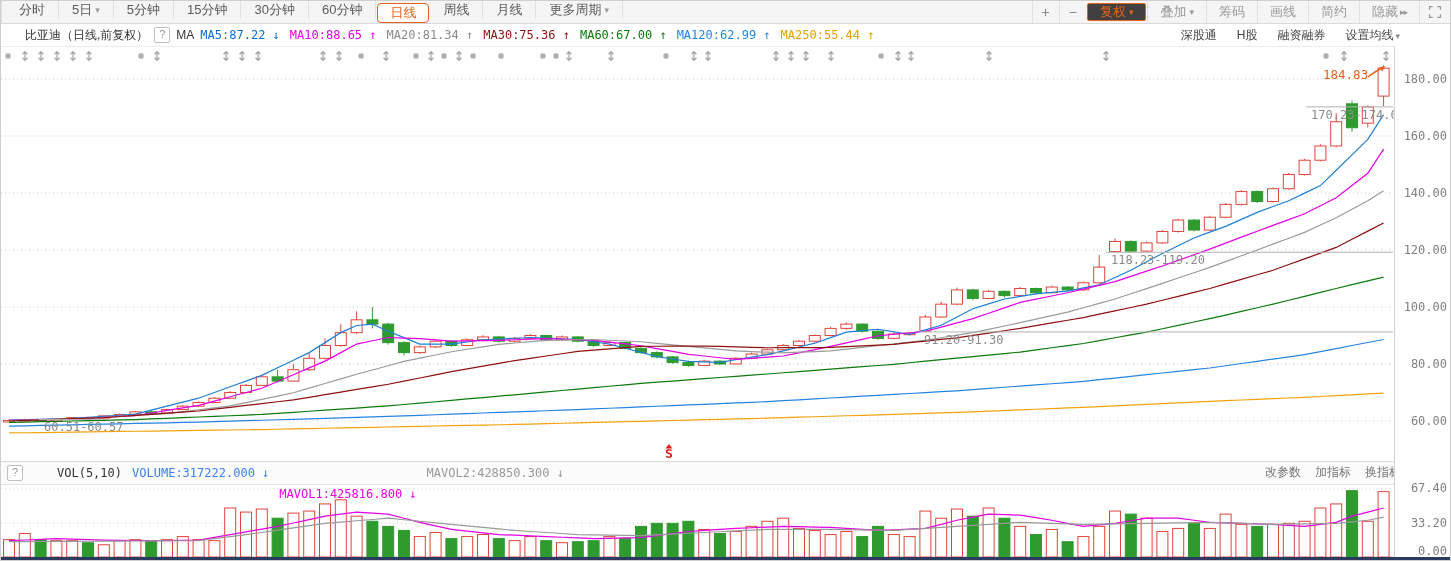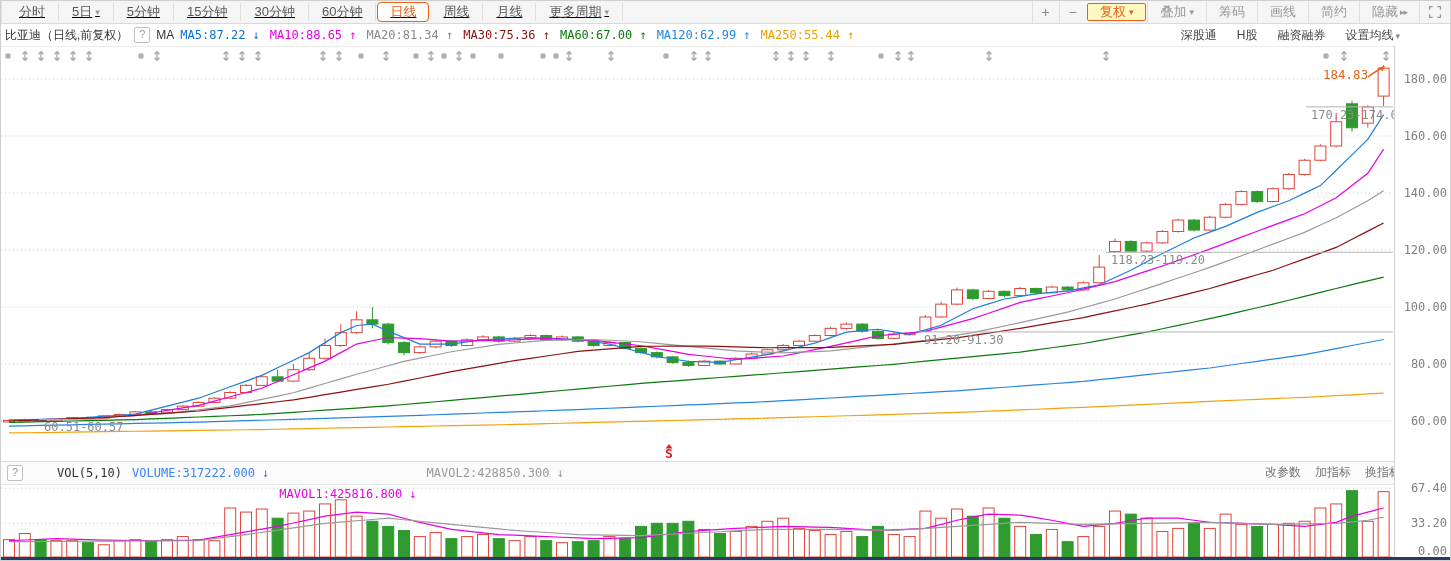--- a/index.html
+++ b/index.html
@@ -2,37 +2,37 @@
 <html><head>
 <meta charset="utf-8">
 <style>
   html,body{margin:0;padding:0;background:#fff;}
   #app{position:relative;width:1451px;height:561px;box-sizing:border-box;border:1px solid #cfcfcf;
        background:#fff;font-family:"Liberation Sans","DejaVu Sans",sans-serif;overflow:hidden;
        -webkit-font-smoothing:antialiased;}
   
   .toolbar{position:absolute;left:0;top:0;right:0;height:22px;background:#f5f5f5;
            border-bottom:1px solid #d9d9d9;display:flex;align-items:stretch;}
-  .tb-left{display:flex;align-items:center;padding-left:4px;border-left:1px solid #e4e4e4;text-decoration:underline;}
+  .tb-left{display:flex;align-items:flex-start;padding-left:4px;border-left:1px solid #e4e4e4;}
   .tb-item{display:flex;align-items:center;padding:0 13px;font-size:13px;color:#5a5a5a;
            border-right:1px solid #e0e0e0;cursor:default;white-space:nowrap;}
   .tb-item .caret{font-size:9px;color:#999;margin-left:3px;}
   .tb-item.sel{color:#e8611c;border:1px solid #e8611c;border-radius:4px;margin:2px 1px;
                padding:0 12px;background:#fffdfb;}
   .tb-right{position:absolute;right:0;top:0;height:22px;display:flex;align-items:stretch;}
   .tb-btn{display:flex;align-items:center;padding:0 12px;font-size:13px;color:#999;
           border-left:1px solid #e0e0e0;white-space:nowrap;}
   .tb-btn.zoombtn{padding:0 9px;font-size:14px;color:#888;}
-  .tb-btn.sel{color:#e8611c;border:1px solid #e8611c;border-radius:2px;margin:2px 1px;background:#fef9c3;}
+  .tb-btn.sel{color:#e8611c;border:1px solid #e8611c;border-radius:2px;margin:2px 1px;background:#404040;}
   .tb-btn .caret{font-size:9px;margin-left:3px;}
   .tb-btn .dbl{font-size:9px;color:#999;margin-left:2px;letter-spacing:-1px;}
   
   .indrow{position:absolute;left:0;top:23px;right:0;height:22px;background:#fff;
           border-bottom:1px solid #ececec;display:flex;align-items:center;font-size:12px;color:#333;}
-  .indrow .stock{margin-left:4px;margin-right:6px;color:#333;}
+  .indrow .stock{margin-left:24px;margin-right:6px;color:#333;}
   .helpbox{display:inline-block;width:14px;height:14px;line-height:13px;text-align:center;
            border:1px solid #c0c0c0;border-radius:2px;color:#999;font-size:11px;margin-right:6px;background:#fff;}
   .ma-prefix{margin-right:6px;color:#333;}
   .ma-item{margin-right:10px;white-space:nowrap;font-family:"DejaVu Sans Mono","Liberation Mono",monospace;font-size:12px;}
   .ind-links{position:absolute;right:50px;top:0;height:22px;display:flex;align-items:center;gap:20px;
              font-size:12px;color:#444;justify-content:center;}
   .ind-links .lnk{white-space:nowrap;}
   .ind-links .caret{font-size:9px;color:#888;margin-left:2px;}
   
   #main-chart{position:absolute;left:0;top:45px;}

